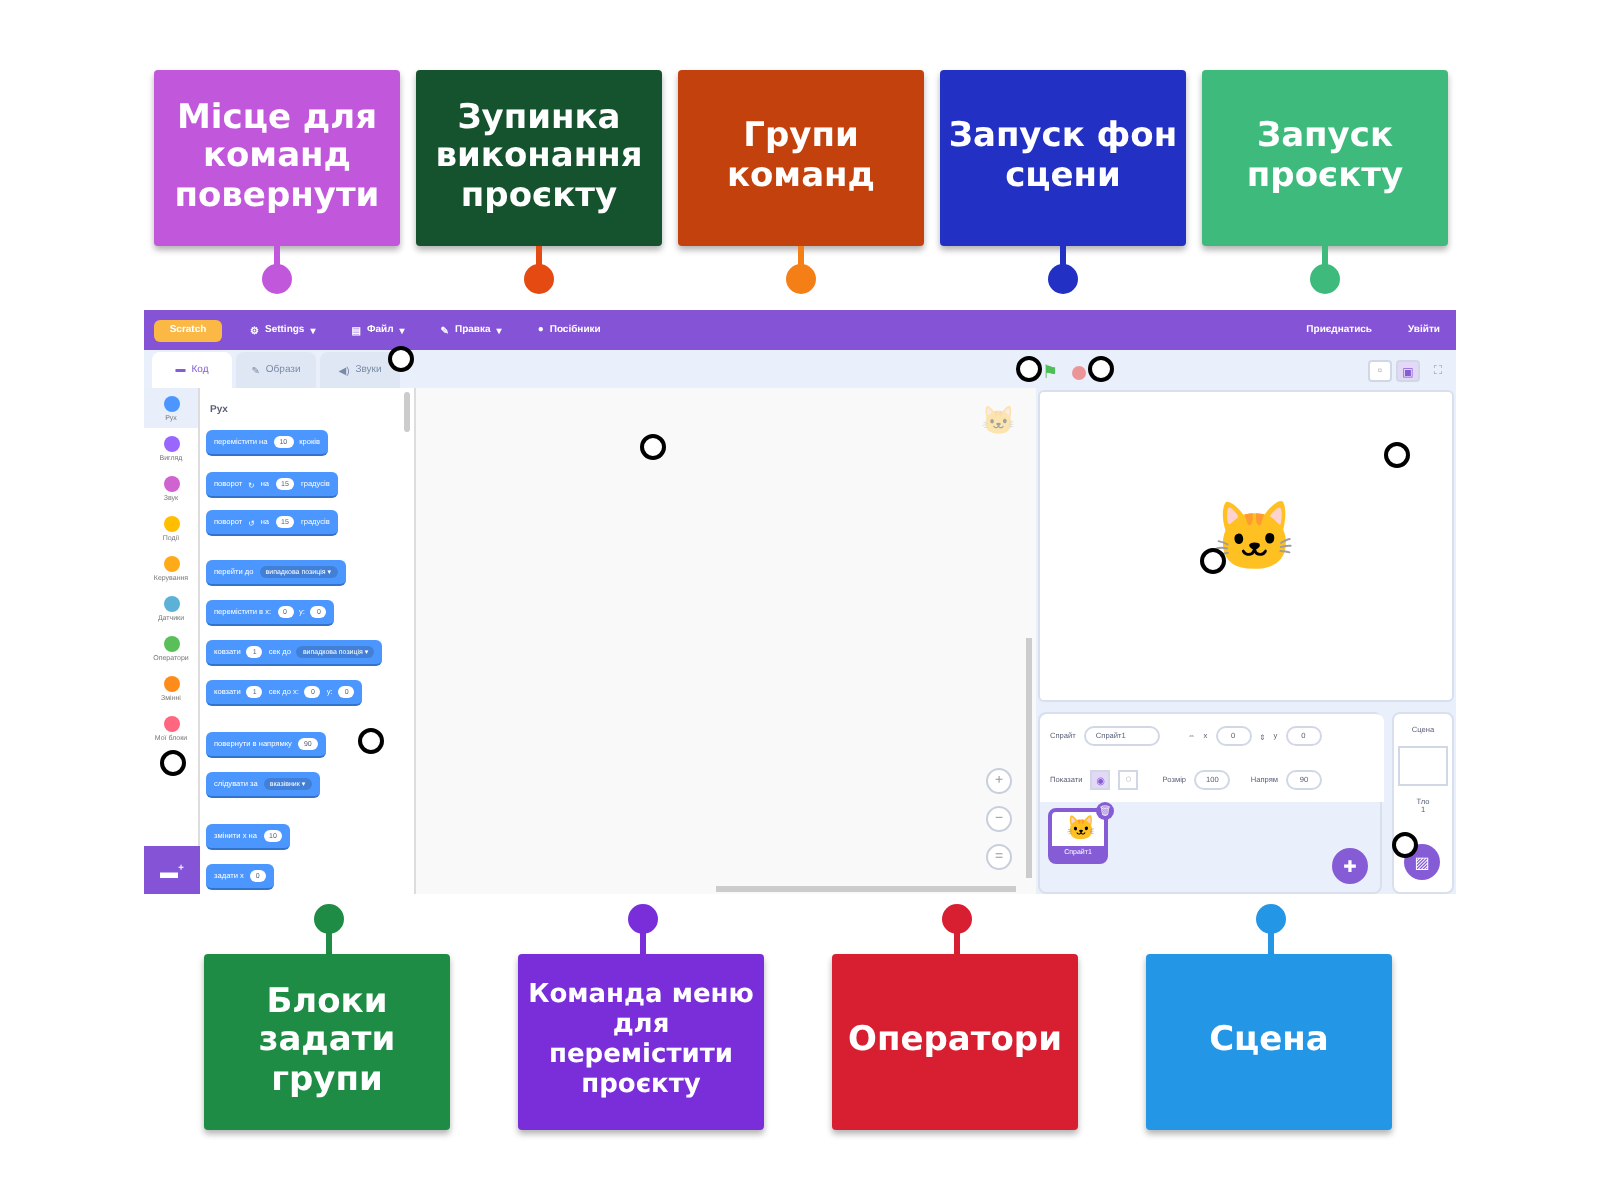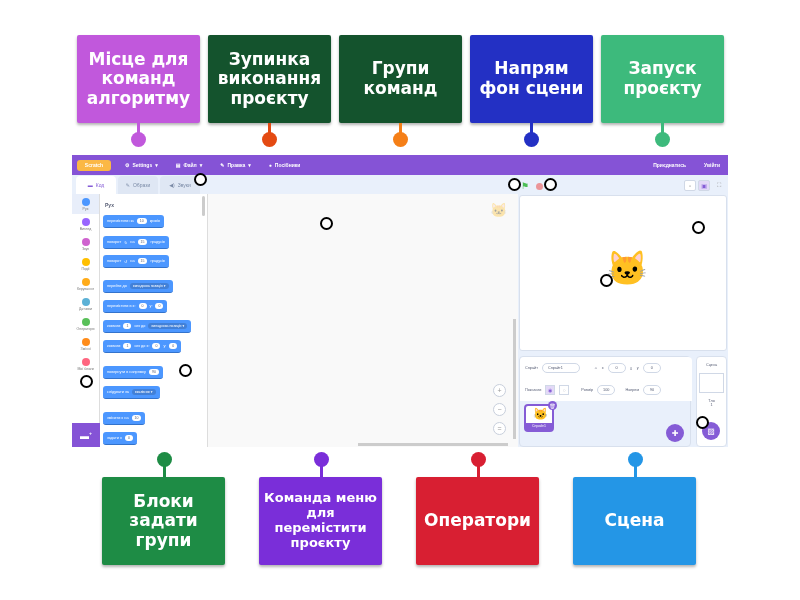--- a/index.html
+++ b/index.html
@@ -63,24 +63,24 @@
   #add-sprite-btn { position: absolute; right: 6px; bottom: 4px; width: 18px; height: 18px; border-radius: 50%; background: #855cd6; color: #fff; font-size: 8px; display: flex; align-items: center; justify-content: center; }
   #stage-pane { position: absolute; left: 624px; top: 201px; width: 31px; height: 91px; background: #fff; border: 1px solid #d8e0ed; border-radius: 4px; font-size: 3.8px; color: #575e75; text-align: center; }
   #stage-pane .stage-title { margin-top: 6px; }
   #stage-pane .stage-thumb { margin: 6px auto 0; width: 25px; height: 20px; border: 1px solid #d0d8e6; }
   #stage-pane .bg-label { margin-top: 6px; }
   #add-backdrop-btn { position: absolute; left: 630px; top: 267px; width: 18px; height: 18px; border-radius: 50%; background: #855cd6; color: #fff; font-size: 8px; display: flex; align-items: center; justify-content: center; }
 </style>
 </head>
 <body>
 
-<div class="label-box top-label" style="left:77px;background:#c158dc;">Місце для команд алгоритму</div>
+<div class="label-box top-label" style="left:77px;background:#c158dc;">Місце для команд повернути</div>
 <div class="label-box top-label" style="left:208px;background:#14532d;">Зупинка виконання проєкту</div>
-<div class="label-box top-label" style="left:339px;background:#14532d;">Групи команд</div>
-<div class="label-box top-label" style="left:470px;background:#2330c4;">Напрям фон сцени</div>
+<div class="label-box top-label" style="left:339px;background:#c2410c;">Групи команд</div>
+<div class="label-box top-label" style="left:470px;background:#2330c4;">Запуск фон сцени</div>
 <div class="label-box top-label" style="left:601px;background:#3dba7c;">Запуск проєкту</div>
 
 <div class="pin-line" style="left:137px;top:123px;height:10px;background:#c158dc;"></div>
 <div class="pin-dot" style="left:131px;top:132px;background:#c158dc;"></div>
 <div class="pin-line" style="left:268px;top:123px;height:10px;background:#e44a12;"></div>
 <div class="pin-dot" style="left:262px;top:132px;background:#e44a12;"></div>
 <div class="pin-line" style="left:399px;top:123px;height:10px;background:#f57f17;"></div>
 <div class="pin-dot" style="left:393px;top:132px;background:#f57f17;"></div>
 <div class="pin-line" style="left:530px;top:123px;height:10px;background:#2330c4;"></div>
 <div class="pin-dot" style="left:524px;top:132px;background:#2330c4;"></div>

